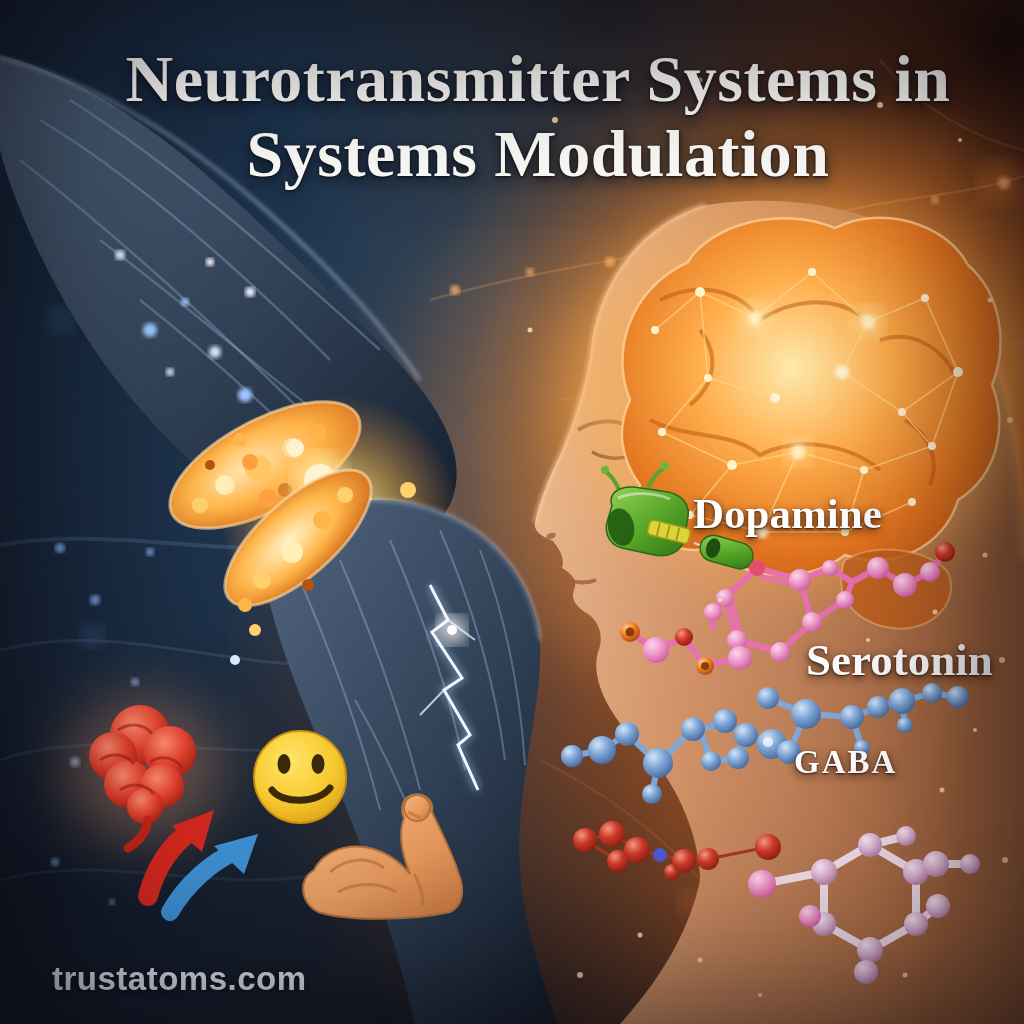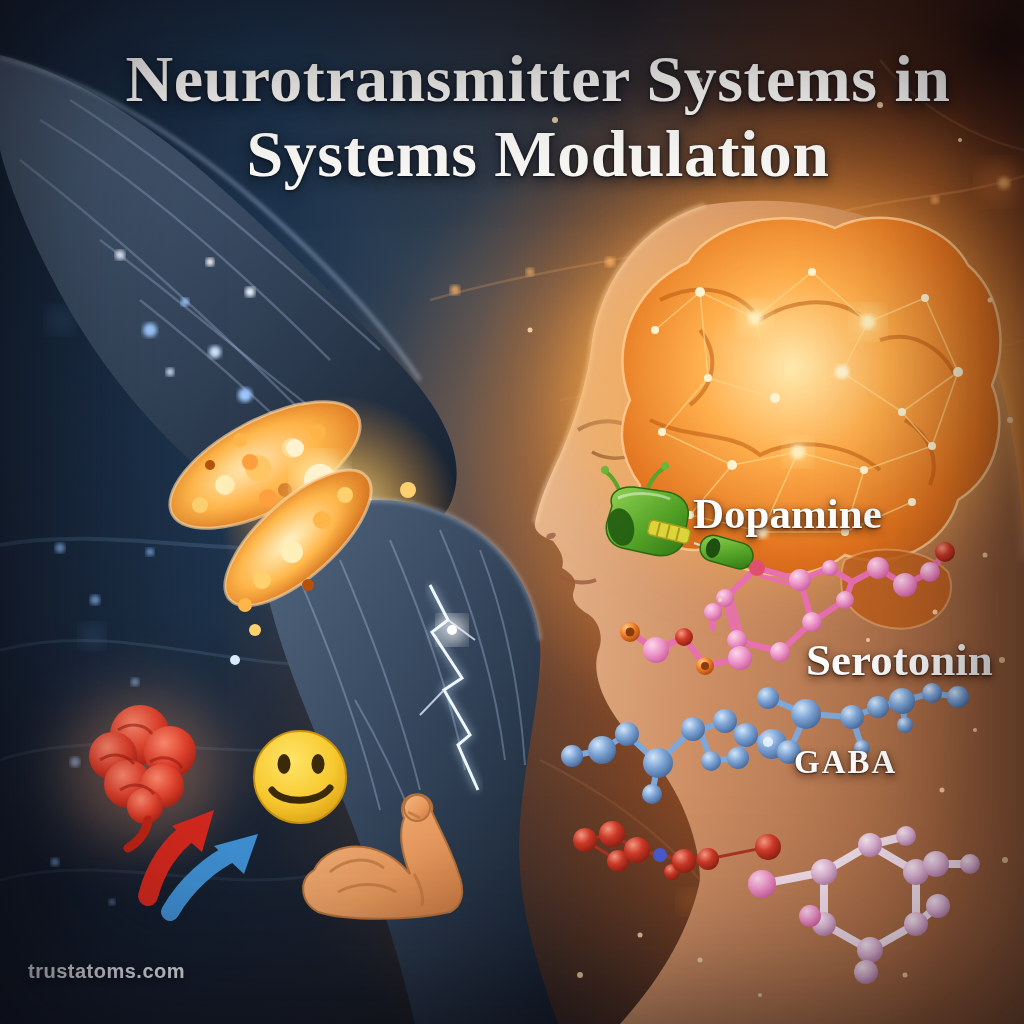--- a/index.html
+++ b/index.html
@@ -30,22 +30,22 @@
     position:absolute;color:#fff;font-weight:700;
     text-shadow:0 3px 9px rgba(40,18,8,.85),0 1px 2px rgba(40,18,8,.8);
     white-space:nowrap;
     font-family:Liberation Serif, serif;
   }
   .lbl-dopamine {left:693px;top:489px;font-size:43px;}
   .lbl-serotonin{left:806px;top:634px;font-size:45px;}
   .lbl-gaba     {left:794px;top:744px;font-size:33px;letter-spacing:2px;}
   .lbl-glutamate{left:532px;top:864px;font-size:40px;}
   .watermark{
-    position:absolute;left:28px;top:960px;
-    font-family:"Liberation Sans", sans-serif;font-weight:700;font-size:20px;
+    position:absolute;left:52px;top:960px;
+    font-family:"Liberation Sans", sans-serif;font-weight:700;font-size:33px;
     color:#e9edf3;letter-spacing:.5px;text-shadow:0 2px 6px rgba(8,12,20,.8);
   }
 </style>
 </head>
 <body>
 
 <div class="canvas">
 
   <svg class="scene" width="1024" height="1024" viewBox="0 0 1024 1024">
     <defs>

